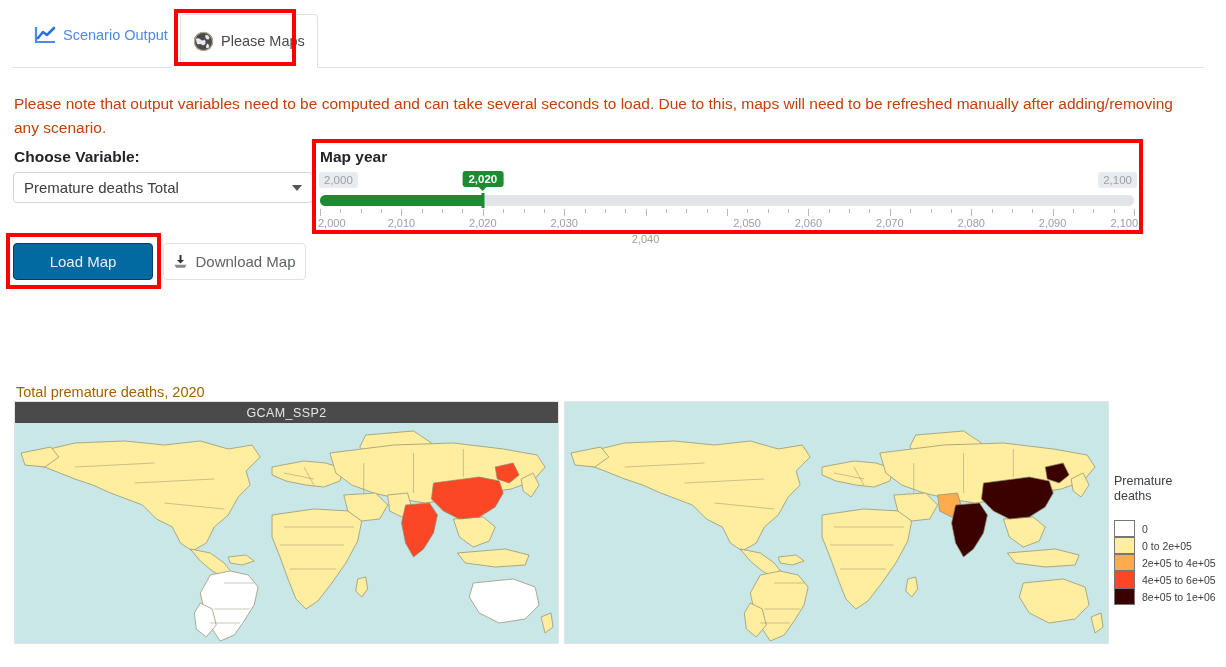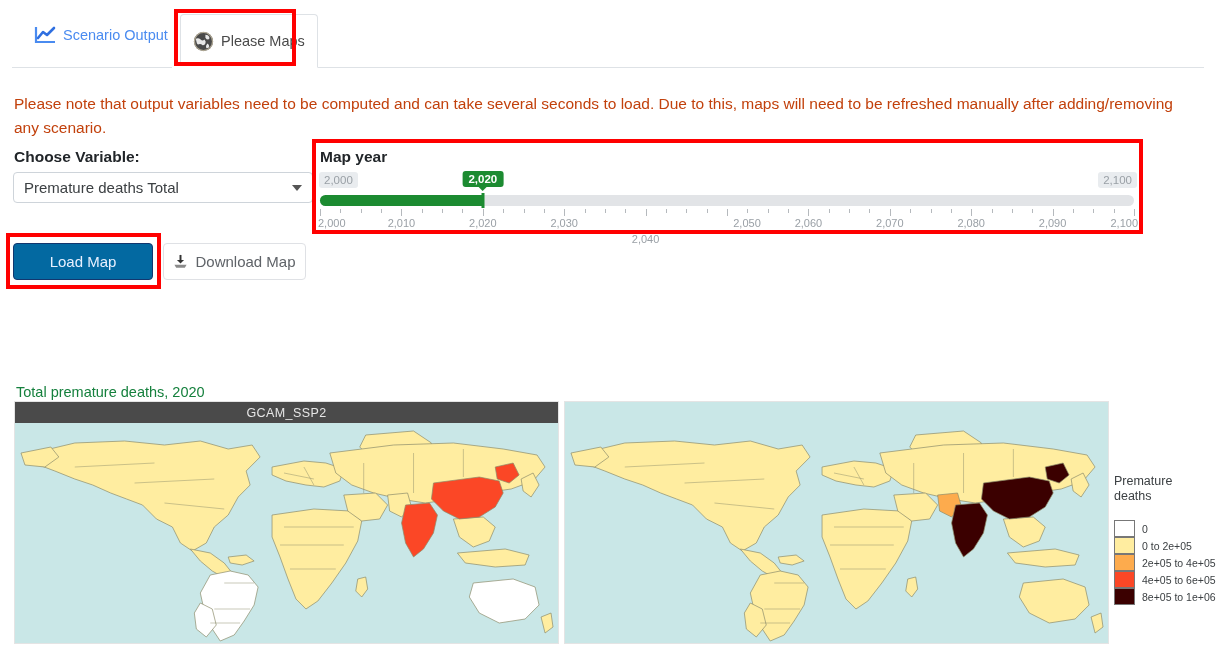--- a/index.html
+++ b/index.html
@@ -251,21 +251,21 @@
     color: #9aa0a6;
     transform: translateX(-50%);
     white-space: nowrap;
   }
 
   
   .map-title {
     position: absolute;
     left: 16px; top: 384px;
     font-size: 14.5px;
-    color: #15803d;
+    color: #a16207;
   }
   .map-panel {
     position: absolute;
     top: 401px;
     width: 545px;
     height: 243px;
     box-sizing: border-box;
     border: 1px solid #e4e4e4;
     background: #c9e7e7;
     overflow: hidden;

